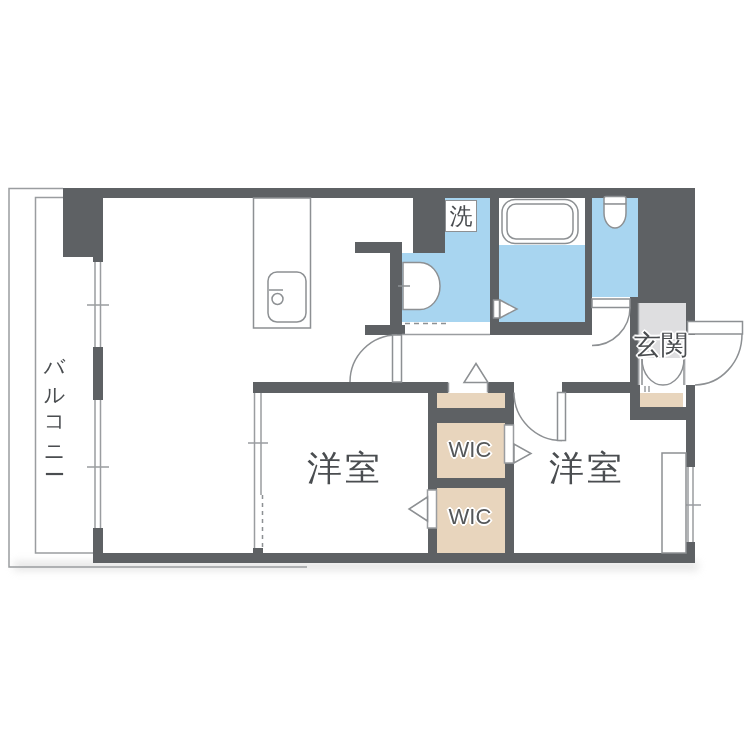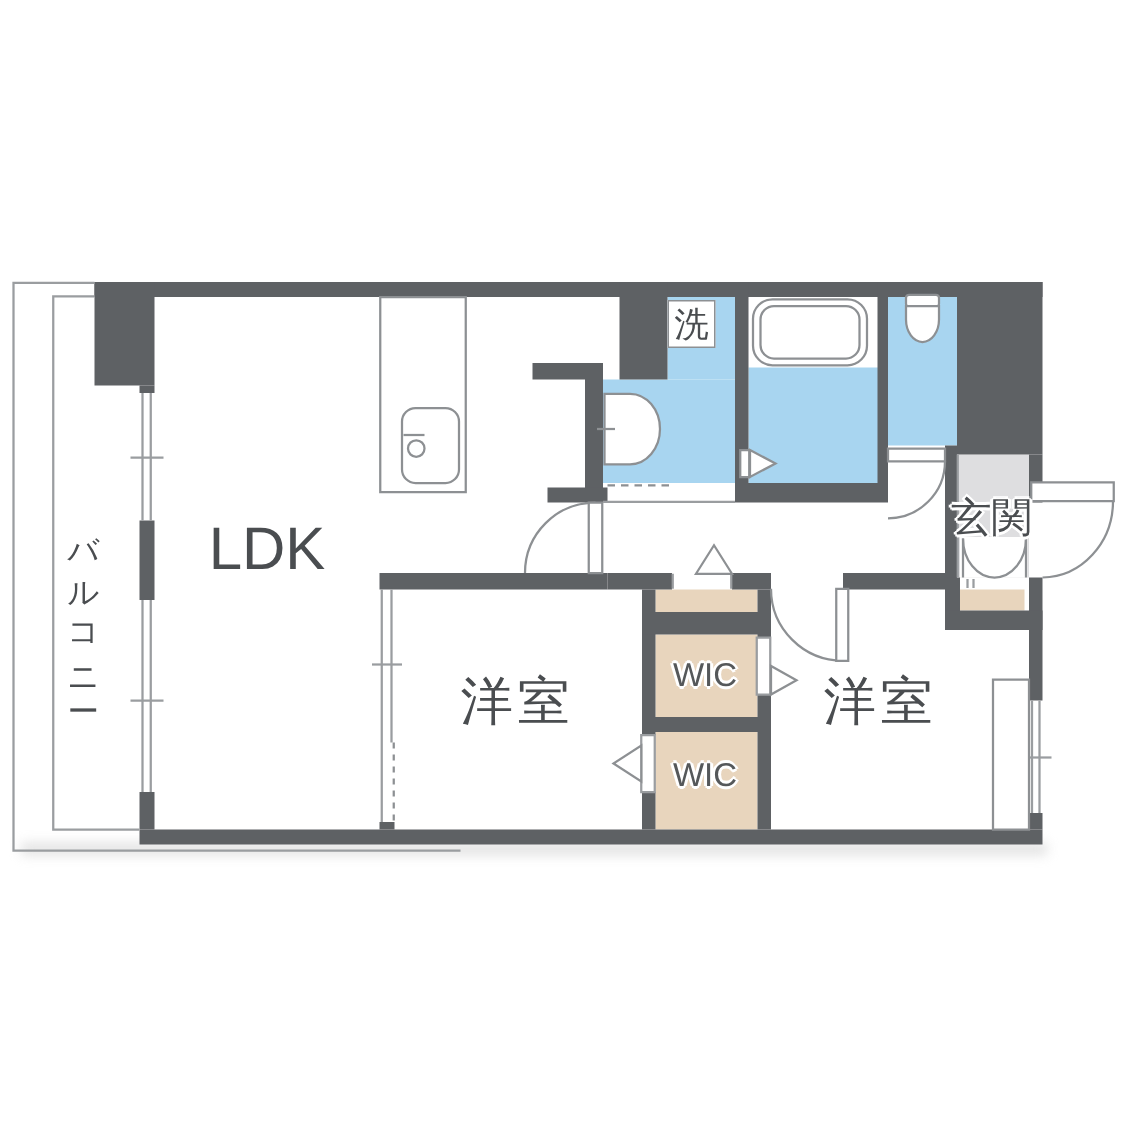--- a/index.html
+++ b/index.html
@@ -145,21 +145,20 @@
     <path d="M688,467 V542 M693,467 V542" stroke="#9a9da0"></path>
     <path d="M680,505 H701" stroke="#9a9da0"></path>
     <rect x="662" y="453" width="24" height="100" fill="#ffffff"></rect>
 
     <path d="M254.5,393 V548 M261,393 V495" stroke="#9a9da0"></path>
     <path d="M262.5,495 V548" stroke-dasharray="4,4"></path>
     <path d="M248,443 H268" stroke="#9a9da0"></path>
   </svg>
 
   <div class="lbl vert" style="left:32px;top:318px;width:46px;height:175px;font-size:21px;">バルコニー</div>
-  <div class="lbl" style="left:113px;top:342px;width:130px;height:48px;font-size:40px;">LDK</div>
   <div class="lbl" style="left:275px;top:446px;width:140px;height:42px;font-size:35px;letter-spacing:3px;">洋室</div>
   <div class="lbl" style="left:517px;top:446px;width:140px;height:42px;font-size:35px;letter-spacing:3px;">洋室</div>
   <div class="lbl halo" style="left:433px;top:437px;width:74px;height:26px;font-size:22px;color:#55585a;">WIC</div>
   <div class="lbl halo" style="left:433px;top:504px;width:74px;height:26px;font-size:22px;color:#55585a;">WIC</div>
   <div class="lbl halo" style="left:622px;top:330px;width:78px;height:30px;font-size:27px;text-align:center;">玄関</div>
   <div class="laundry-box">
     <span>洗</span>
   </div>
 
 </div>

